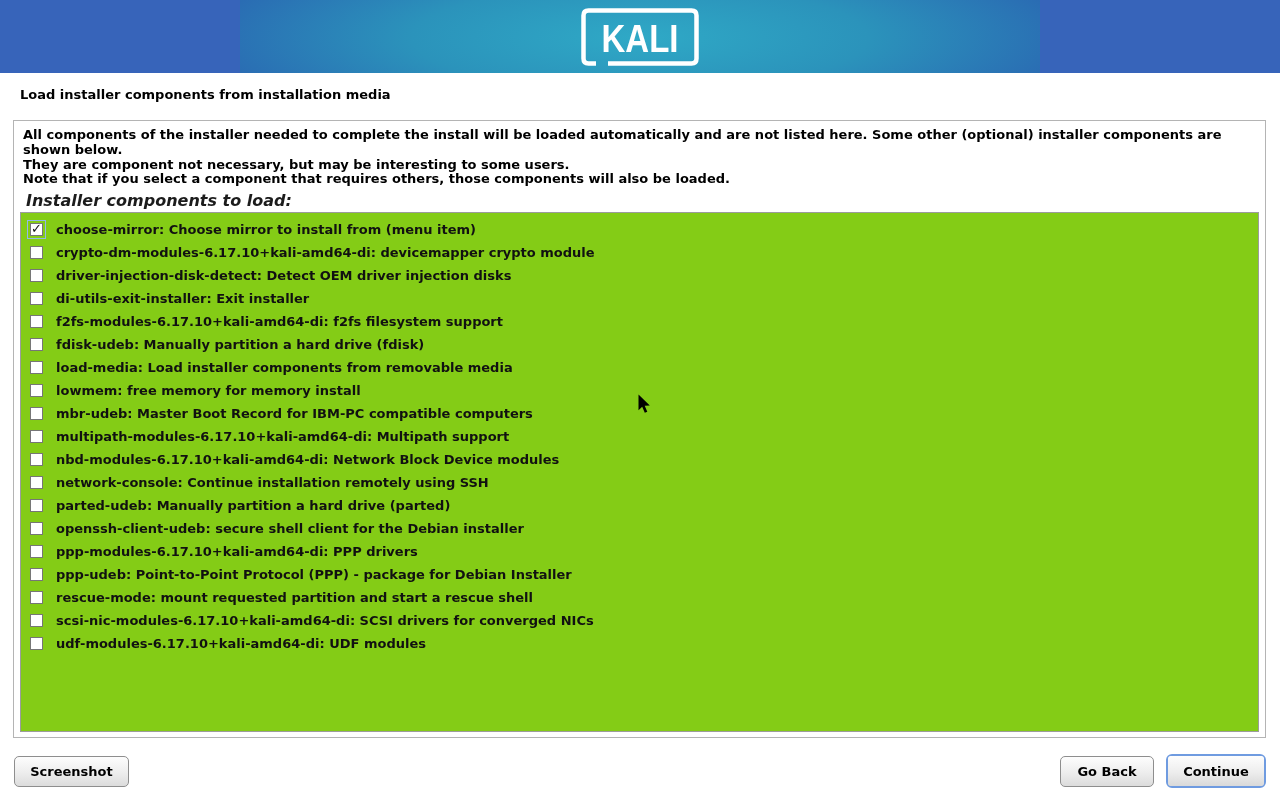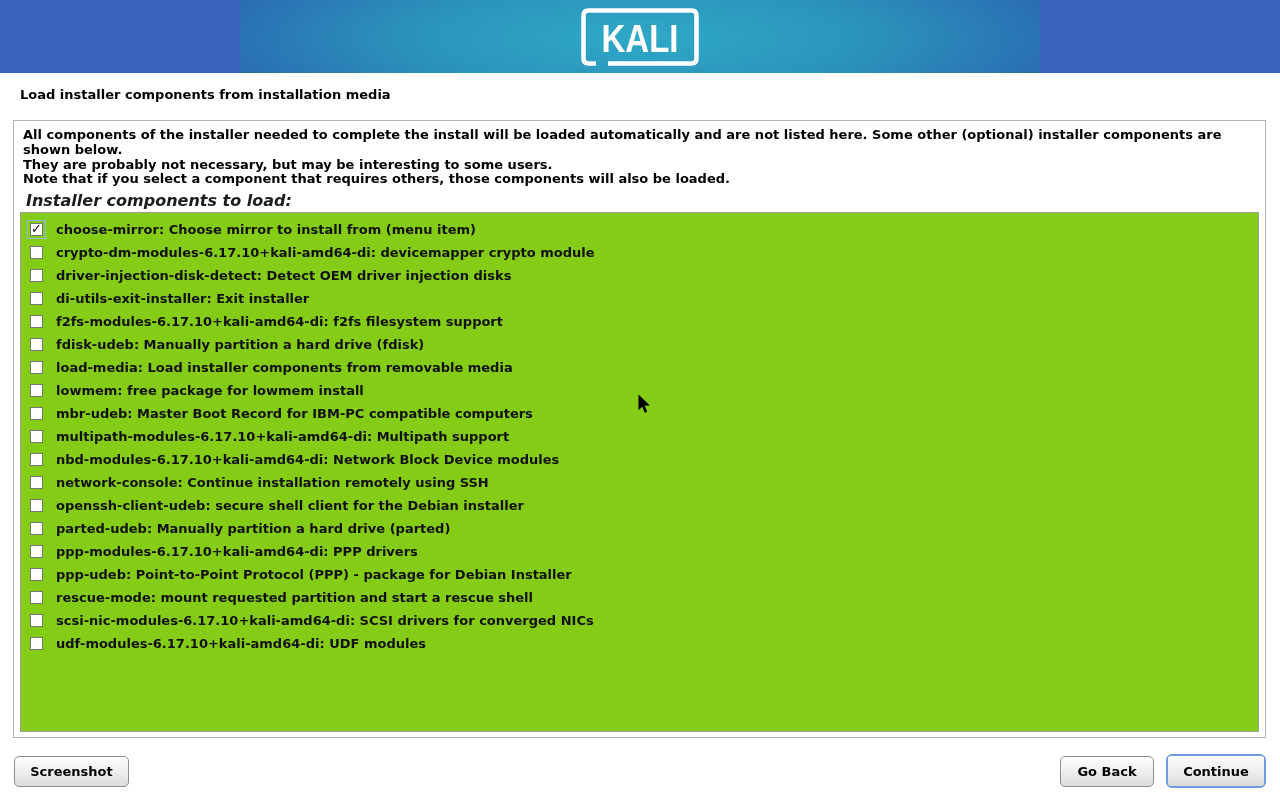--- a/index.html
+++ b/index.html
@@ -76,21 +76,21 @@
       <text x="59" y="44" text-anchor="middle" font-family="Liberation Sans, sans-serif" font-size="39" font-weight="bold" fill="#ffffff" textLength="77" lengthAdjust="spacingAndGlyphs">KALI</text>
     </svg>
   </div>
 </div>
 
 <div class="page-title">Load installer components from installation media</div>
 
 <div class="frame">
   <div class="intro">
     <div>All components of the installer needed to complete the install will be loaded automatically and are not listed here. Some other (optional) installer components are shown below.</div>
-    <div>They are probably not necessary, but may be interesting to some users.</div>
+    <div>They are component not necessary, but may be interesting to some users.</div>
   </div>
   <div class="note">Note that if you select a component that requires others, those components will also be loaded.</div>
   <div class="list-label">Installer components to load:</div>
 
   <div class="listbox">
 
       <div class="row">
         <span class="checkbox checked focused"></span>
         <span class="label">choose-mirror: Choose mirror to install from (menu item)</span>
       </div>
@@ -120,21 +120,21 @@
         <span class="label">fdisk-udeb: Manually partition a hard drive (fdisk)</span>
       </div>
 
       <div class="row">
         <span class="checkbox"></span>
         <span class="label">load-media: Load installer components from removable media</span>
       </div>
 
       <div class="row">
         <span class="checkbox"></span>
-        <span class="label">lowmem: free package for lowmem install</span>
+        <span class="label">lowmem: free memory for memory install</span>
       </div>
 
       <div class="row">
         <span class="checkbox"></span>
         <span class="label">mbr-udeb: Master Boot Record for IBM-PC compatible computers</span>
       </div>
 
       <div class="row">
         <span class="checkbox"></span>
         <span class="label">multipath-modules-6.17.10+kali-amd64-di: Multipath support</span>
@@ -145,26 +145,26 @@
         <span class="label">nbd-modules-6.17.10+kali-amd64-di: Network Block Device modules</span>
       </div>
 
       <div class="row">
         <span class="checkbox"></span>
         <span class="label">network-console: Continue installation remotely using SSH</span>
       </div>
 
       <div class="row">
         <span class="checkbox"></span>
+        <span class="label">parted-udeb: Manually partition a hard drive (parted)</span>
+      </div>
+
+      <div class="row">
+        <span class="checkbox"></span>
         <span class="label">openssh-client-udeb: secure shell client for the Debian installer</span>
-      </div>
-
-      <div class="row">
-        <span class="checkbox"></span>
-        <span class="label">parted-udeb: Manually partition a hard drive (parted)</span>
       </div>
 
       <div class="row">
         <span class="checkbox"></span>
         <span class="label">ppp-modules-6.17.10+kali-amd64-di: PPP drivers</span>
       </div>
 
       <div class="row">
         <span class="checkbox"></span>
         <span class="label">ppp-udeb: Point-to-Point Protocol (PPP) - package for Debian Installer</span>

